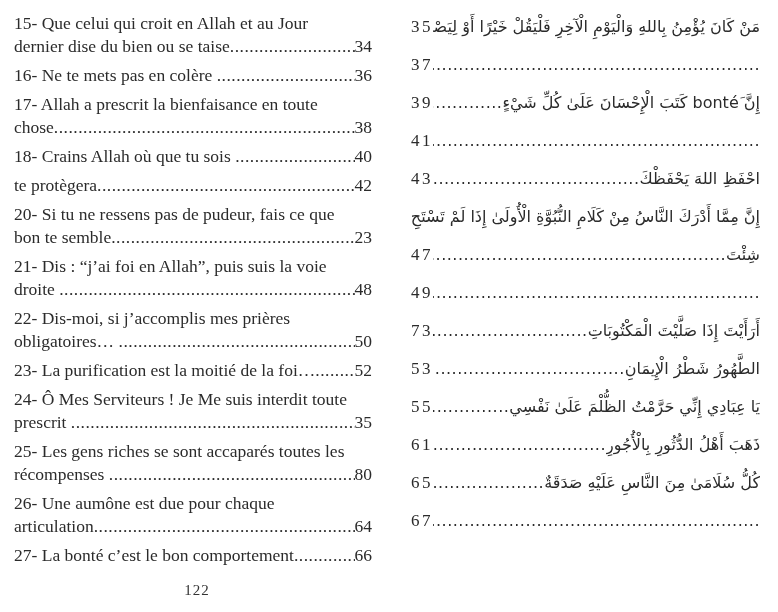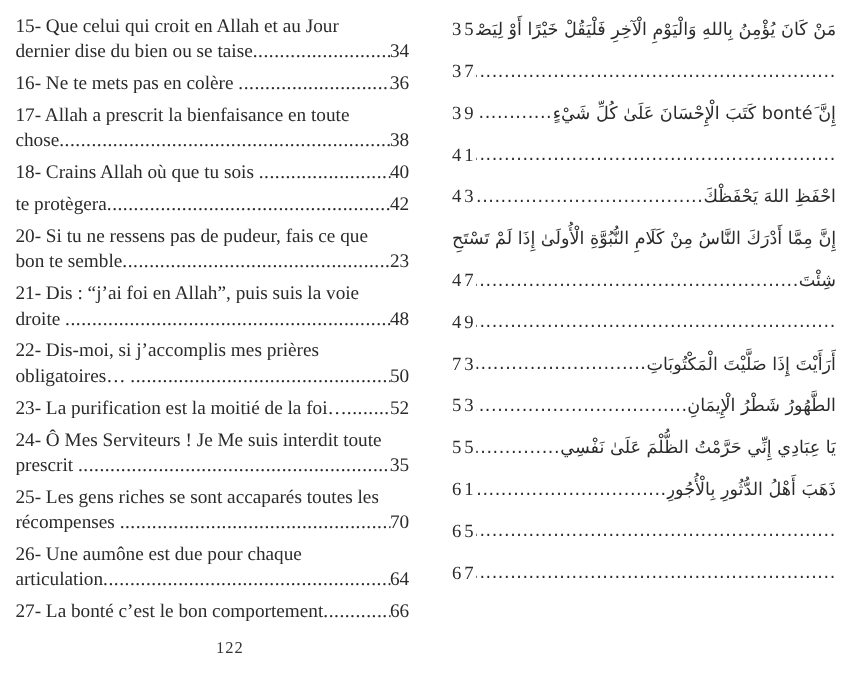--- a/index.html
+++ b/index.html
@@ -80,21 +80,21 @@
     direction: ltr;
     unicode-bidi: isolate;
     font-family: Liberation Serif, serif;
     font-size: 17px;
     letter-spacing: 2.5px;
     padding-left: 1px;
   }
   .folio {
     position: absolute;
     bottom: 13px;
-    left: 16px;
+    left: 4px;
     width: 100%;
     text-align: center;
     font-size: 15px;
     letter-spacing: 1px;
     color: #333333;
     direction: ltr;
     font-family: "Liberation Serif", serif;
   }
 </style>
 </head>
@@ -192,21 +192,21 @@
             <span class="page-num">35</span>
           </div>
         </div>
         <div class="toc-entry">
           <div class="toc-line">
             <span class="toc-text">25- Les gens riches se sont accaparés toutes les</span>
           </div>
           <div class="toc-line">
             <span class="toc-text">récompenses </span>
             <span class="leader">............................................................................................................................................................................................................................</span>
-            <span class="page-num">70</span>
+            <span class="page-num">80</span>
           </div>
         </div>
         <div class="toc-entry">
           <div class="toc-line">
             <span class="toc-text">26- Une aumône est due pour chaque</span>
           </div>
           <div class="toc-line">
             <span class="toc-text">articulation</span>
             <span class="leader">............................................................................................................................................................................................................................</span>
             <span class="page-num">64</span>
@@ -297,20 +297,21 @@
         </div>
         <div class="toc-entry">
           <div class="toc-line">
             <span class="toc-text">ذَهَبَ أَهْلُ الدُّثُورِ بِالْأُجُورِ</span>
             <span class="leader">............................................................................................................................................................................................................................</span>
             <span class="page-num">61</span>
           </div>
         </div>
         <div class="toc-entry">
           <div class="toc-line">
+            <span class="toc-text">كُلُّ سُلَامَىٰ مِنَ النَّاسِ عَلَيْهِ صَدَقَةٌ</span>
             <span class="leader">............................................................................................................................................................................................................................</span>
             <span class="page-num">65</span>
           </div>
         </div>
         <div class="toc-entry">
           <div class="toc-line">
             <span class="leader">............................................................................................................................................................................................................................</span>
             <span class="page-num">67</span>
           </div>
         </div>

